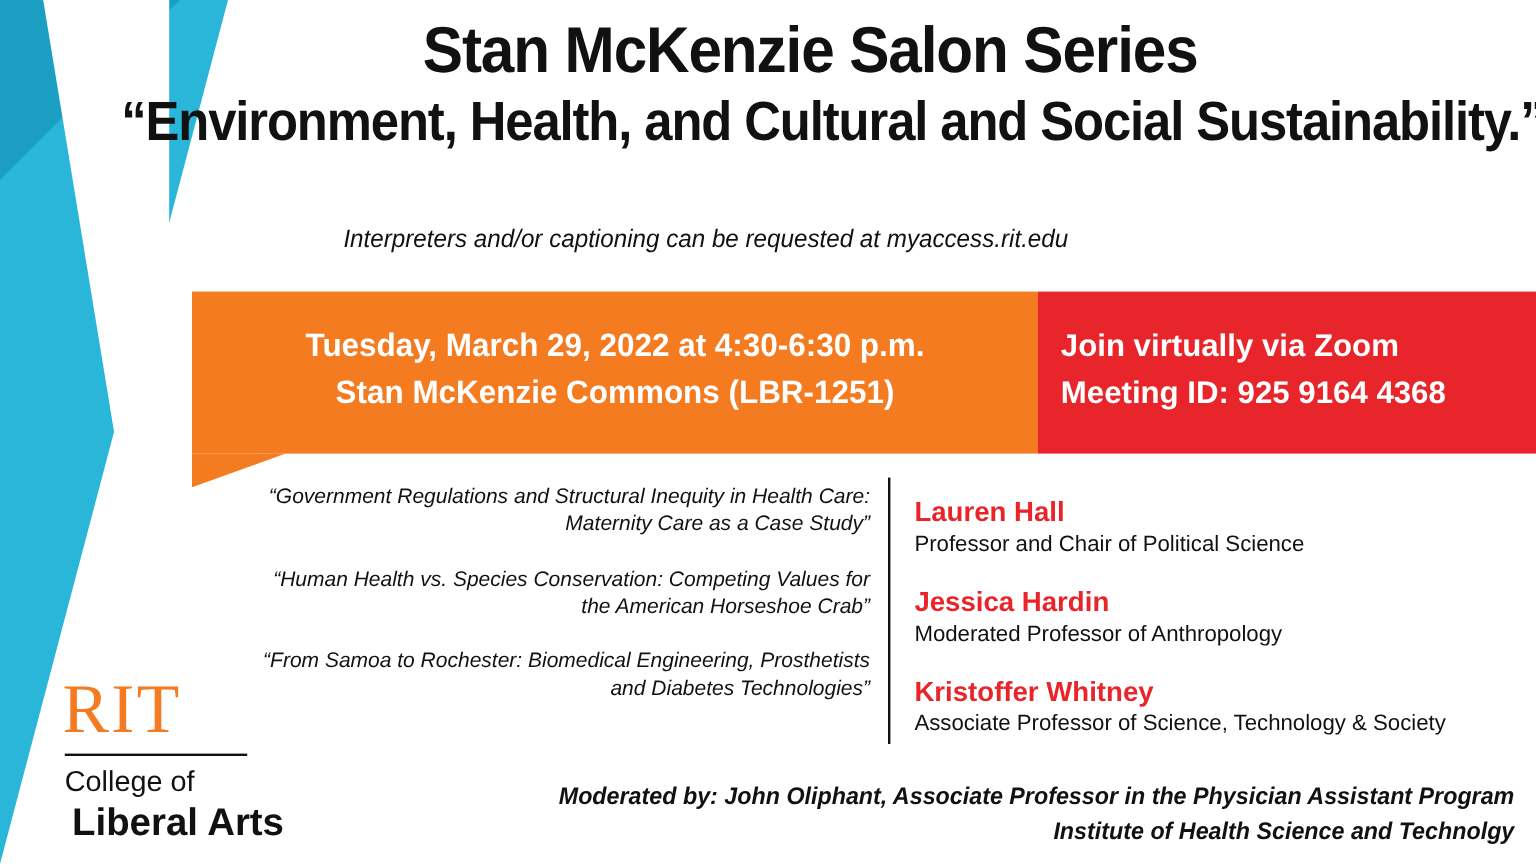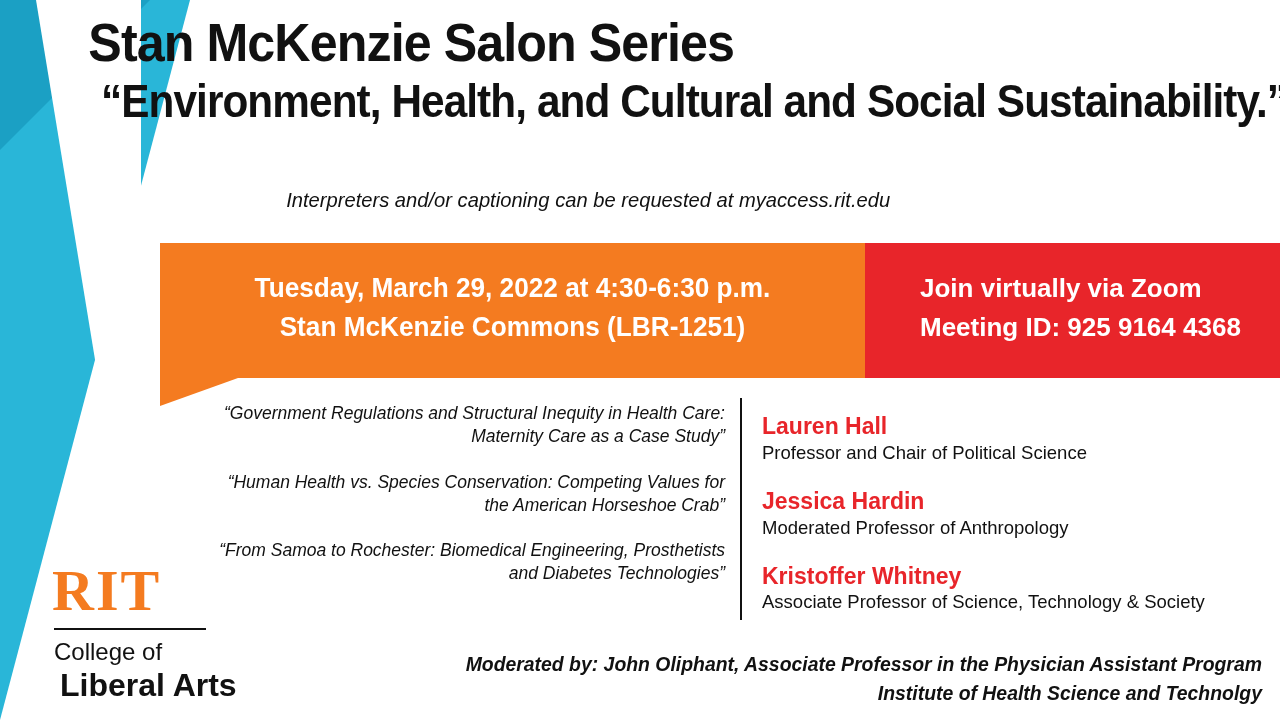--- a/index.html
+++ b/index.html
@@ -42,21 +42,21 @@
     width: 0; height: 0;
     border-top: 640px solid #ffffff;
     border-left: 105px solid transparent;
   }
 
   
   .title-block {
     position: absolute;
     left: 0; right: 18px;
     top: 14px;
-    text-align: left;
+    text-align: center;
   }
   .main-title {
     font-family: "Liberation Sans", sans-serif;
     font-weight: bold;
     font-size: 54px;
     letter-spacing: -1px;
     color: #111111;
     line-height: 1.04;
     transform: scaleX(0.93);
     transform-origin: right center;
@@ -126,21 +126,21 @@
     text-align: center;
     color: #ffffff;
     font-weight: bold;
     font-size: 27px;
     line-height: 1.45;
     transform: scaleX(0.97);
     transform-origin: center;
   }
   .banner-text-right {
     position: absolute;
-    left: 760px;
+    left: 724px;
     top: 26px;
     color: #ffffff;
     font-weight: bold;
     font-size: 26px;
     line-height: 1.5;
     white-space: nowrap;
   }
 
   
   .talks {
@@ -206,21 +206,21 @@
 
   
   .logo {
     position: absolute;
     left: 52px;
     bottom: 16px;
     width: 220px;
   }
   .logo-rit {
     font-family: "Liberation Serif", serif;
-    font-weight: bold;
+    font-weight: normal;
     font-size: 58px;
     color: #f47b20;
     letter-spacing: 2px;
     line-height: 1;
   }
   .logo-rule {
     width: 152px;
     height: 2px;
     background: #111111;
     margin: 8px 0 7px 2px;

